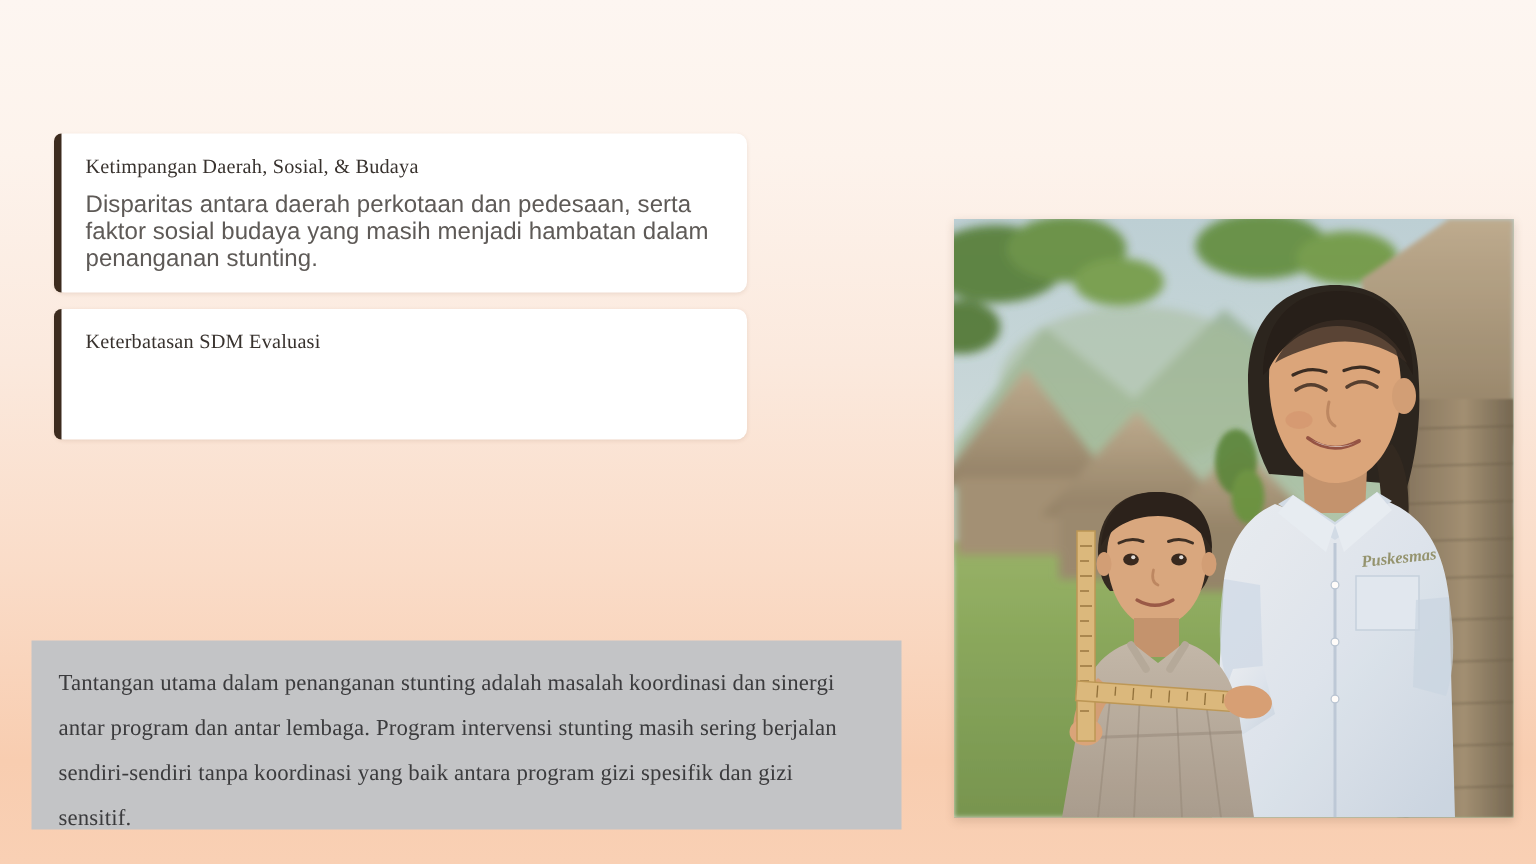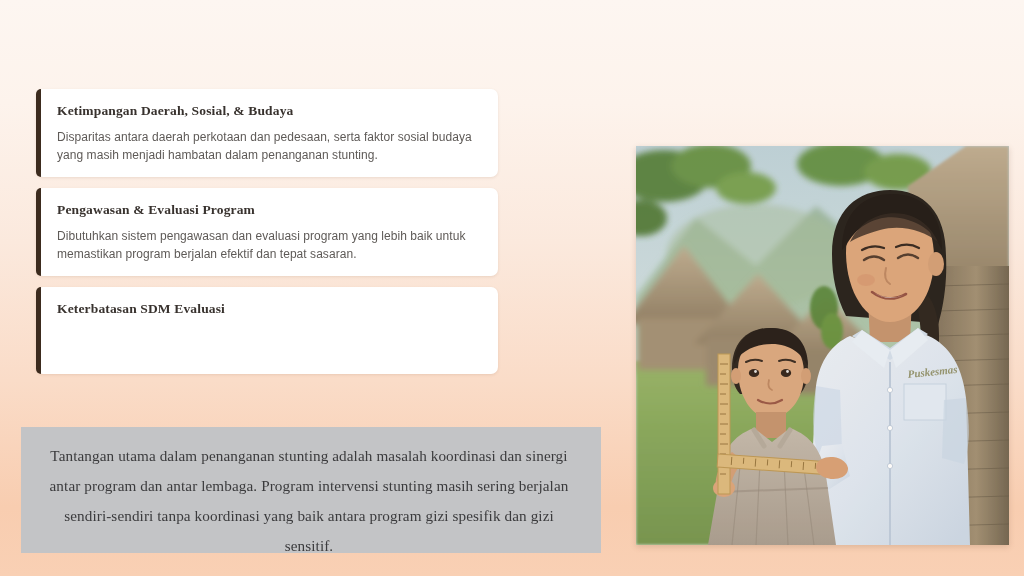--- a/index.html
+++ b/index.html
@@ -68,30 +68,30 @@
     bottom: 0;
     width: 5px;
     background: #3c2b1e;
     border-top-left-radius: 7px;
     border-bottom-left-radius: 7px;
   }
 
   .card-title {
     font-family: "Liberation Serif", "DejaVu Serif", serif;
     font-size: 13.5px;
-    font-weight: 700;
+    font-weight: 400;
     color: #38322e;
     letter-spacing: 0.15px;
     margin: 1px 0 9px 0;
     line-height: 16px;
   }
 
   .card-desc {
     font-family: "Liberation Sans", sans-serif;
-    font-size: 12px;
+    font-size: 16px;
     color: #5e5a57;
     line-height: 18px;
     letter-spacing: 0.05px;
   }
 
   
   #summary-box {
     position: absolute;
     left: 21px;
     top: 427px;
@@ -101,21 +101,20 @@
     box-sizing: border-box;
     padding: 14px 22px 10px 18px;
   }
 
   #summary-text {
     font-family: "Liberation Serif", "DejaVu Serif", serif;
     font-size: 15.2px;
     color: #3b3b3d;
     line-height: 30px;
     letter-spacing: 0.1px;
-    text-align: center;
   }
 
   
   #photo-frame {
     position: absolute;
     left: 636px;
     top: 146px;
     width: 373px;
     height: 399px;
     overflow: hidden;
@@ -136,25 +135,20 @@
 
 
   <div id="cards">
 
     <div class="card">
       <span class="accent-bar"></span>
       <div class="card-title">Ketimpangan Daerah, Sosial, &amp; Budaya</div>
       <div class="card-desc">Disparitas antara daerah perkotaan dan pedesaan, serta faktor sosial budaya yang masih menjadi hambatan dalam penanganan stunting.</div>
     </div>
 
-    <div class="card">
-      <span class="accent-bar"></span>
-      <div class="card-title">Pengawasan &amp; Evaluasi Program</div>
-      <div class="card-desc">Dibutuhkan sistem pengawasan dan evaluasi program yang lebih baik untuk memastikan program berjalan efektif dan tepat sasaran.</div>
-    </div>
 
     <div class="card">
       <span class="accent-bar"></span>
       <div class="card-title">Keterbatasan SDM Evaluasi</div>
     </div>
 
   </div>
 
   <div id="summary-box">
     <div id="summary-text">Tantangan utama dalam penanganan stunting adalah masalah koordinasi dan sinergi antar program dan antar lembaga. Program intervensi stunting masih sering berjalan sendiri-sendiri tanpa koordinasi yang baik antara program gizi spesifik dan gizi sensitif.</div>

